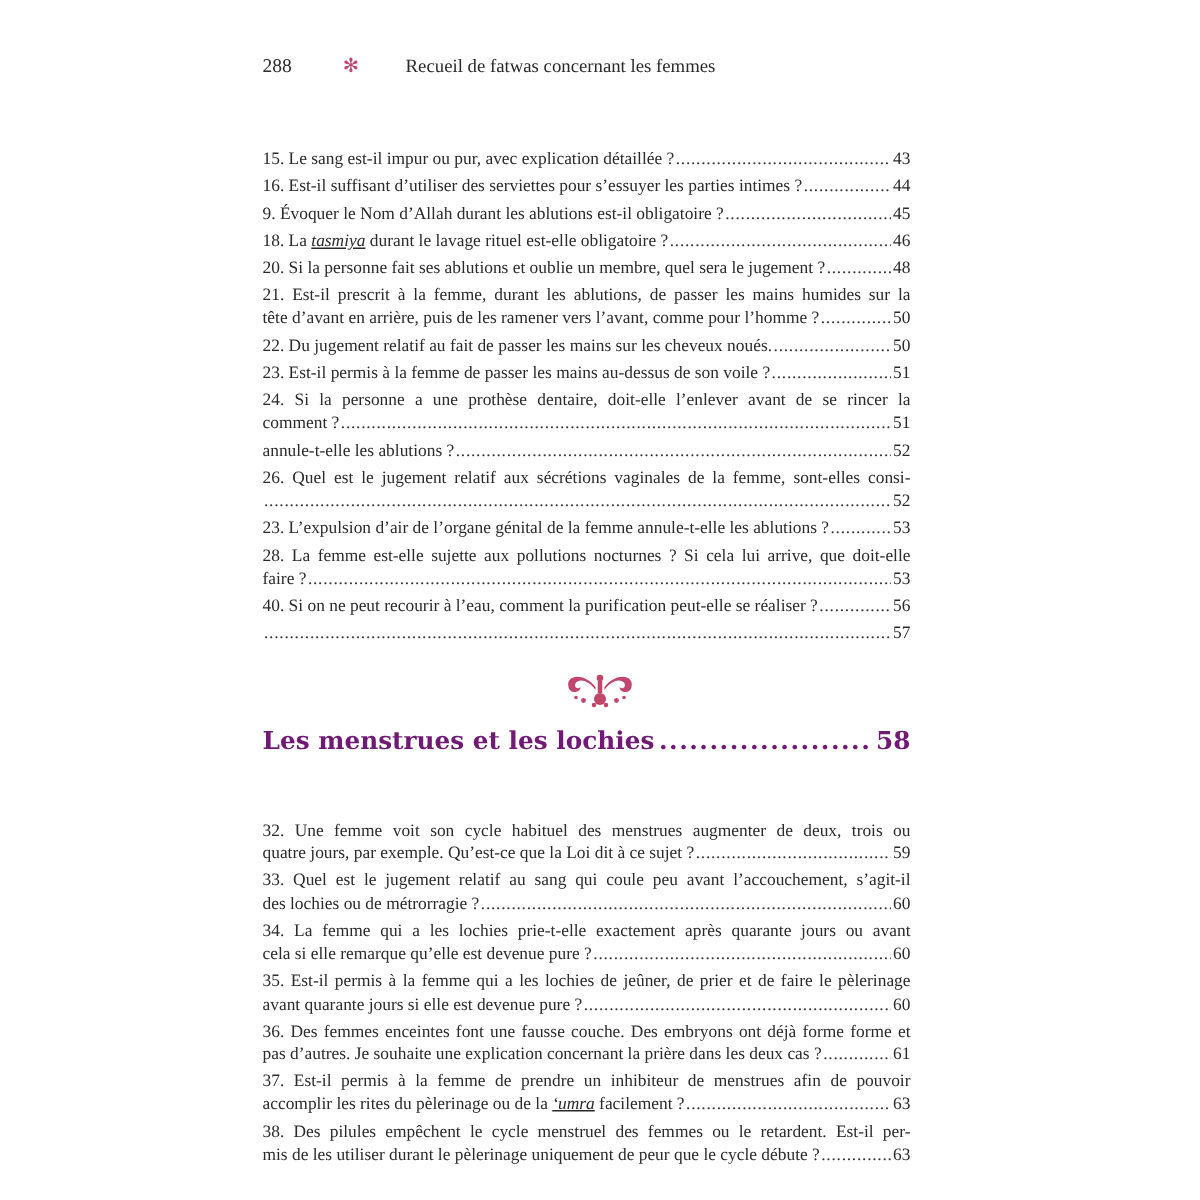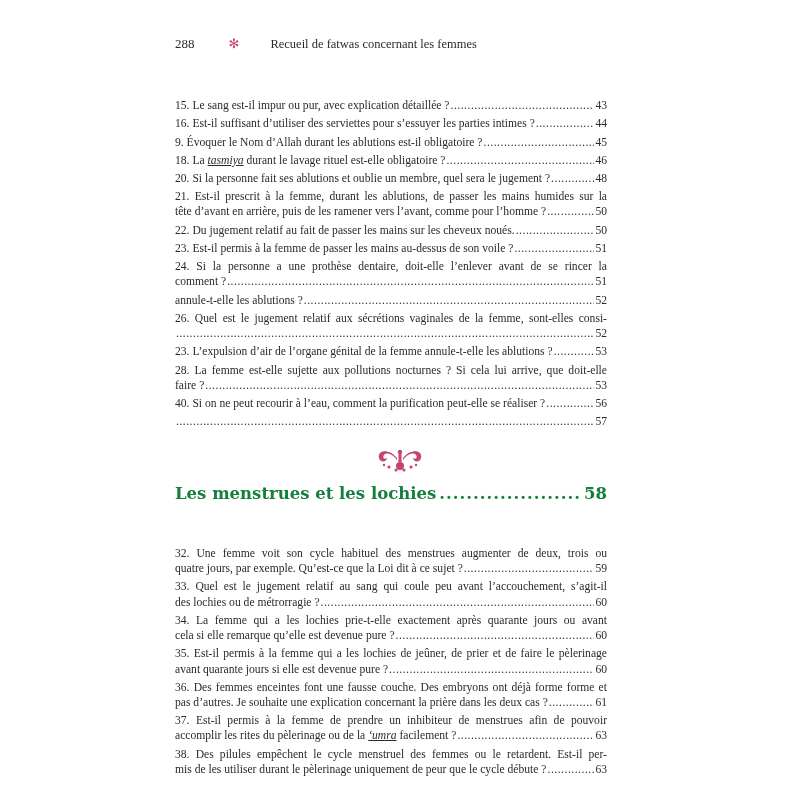--- a/index.html
+++ b/index.html
@@ -28,21 +28,21 @@
   }
   .entry .dots::before { content: "................................................................................................................................................................................................................"; }
   .entry .pg { white-space: nowrap; }
   .entry .first { display: block; white-space: nowrap; text-align-last: justify; }
   em { font-style: italic; text-decoration: underline; }
   .ornament {
     position: absolute; left: 367px; top: 446px; width: 66px; height: 28px; color: #c2456b;
   }
   .section {
     position: absolute; left: 175px; top: 484px; width: 432px;
-    display: flex; align-items: baseline; color: #15803d;
+    display: flex; align-items: baseline; color: #701a75;
     font-family: "DejaVu Serif", serif; font-weight: bold; font-size: 16.5px;
   }
   .section .dots { flex: 1; overflow: hidden; white-space: nowrap; margin: 0 3px; letter-spacing: 1px; }
   .section .dots::before { content: "..............................................................................................................................."; }
 </style>
 </head>
 <body>
 
 <div class="header">
   <span class="pagenum">288</span>

